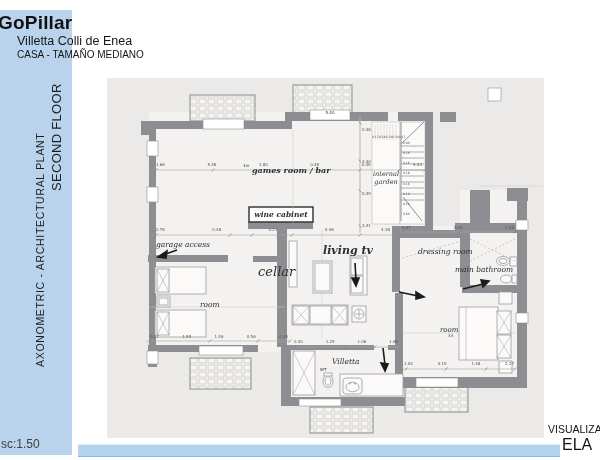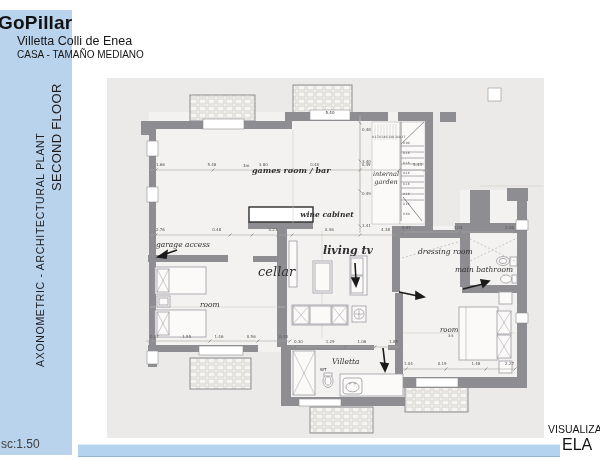--- a/index.html
+++ b/index.html
@@ -243,21 +243,21 @@
                M148.5,342.5 l3,-3 M208.5,342.5 l3,-3 M256.5,342.5 l3,-3 M288.5,342.5 l3,-3
                M293.5,348.5 l3,-3 M343.5,348.5 l3,-3 M373.5,348.5 l3,-3 M398.5,348.5 l3,-3
                M404.5,370.5 l3,-3 M444.5,370.5 l3,-3 M484.5,370.5 l3,-3 M513.5,370.5 l3,-3
                M358.5,121.5 l3,3 M358.5,159.5 l3,3 M358.5,189.5 l3,3 M358.5,224.5 l3,3"></path>
     </g>
   </svg>
 
   <div class="lbl tiny" style="left:243px;top:164px;font-size:4px;">1m</div>
   <div class="lbl" style="left:252px;top:166px;font-size:8px;font-weight:bold;">games room / bar</div>
   <div class="lbl lblc" style="left:371px;top:170px;width:30px;font-size:6.5px;line-height:8px;">internal garden</div>
-  <div class="lbl lblc" style="left:249px;top:211px;width:64px;font-size:7.5px;font-weight:bold;margin-left:46px;">wine cabinet</div>
+  <div class="lbl lblc" style="left:249px;top:211px;width:64px;font-size:7.5px;font-weight:bold;">wine cabinet</div>
   <div class="lbl" style="left:258px;top:237px;font-size:13px;margin-top:28px;">cellar</div>
   <div class="lbl" style="left:156px;top:241px;font-size:7.5px;">garage access</div>
   <div class="lbl" style="left:323px;top:245px;font-size:11px;font-weight:bold;">living tv</div>
   <div class="lbl" style="left:418px;top:248px;font-size:7.5px;">dressing room</div>
   <div class="lbl" style="left:455px;top:266px;font-size:7.5px;">main bathroom</div>
   <div class="lbl" style="left:200px;top:301px;font-size:7.5px;">room</div>
   <div class="lbl" style="left:440px;top:327px;font-size:7px;">room</div>
   <div class="lbl tiny" style="left:448px;top:335px;font-size:3.5px;">3.5</div>
   <div class="lbl" style="left:332px;top:358px;font-size:7.5px;">Villetta</div>
   <div class="lbl tiny" style="left:320px;top:368px;font-size:4px;">WT</div>

